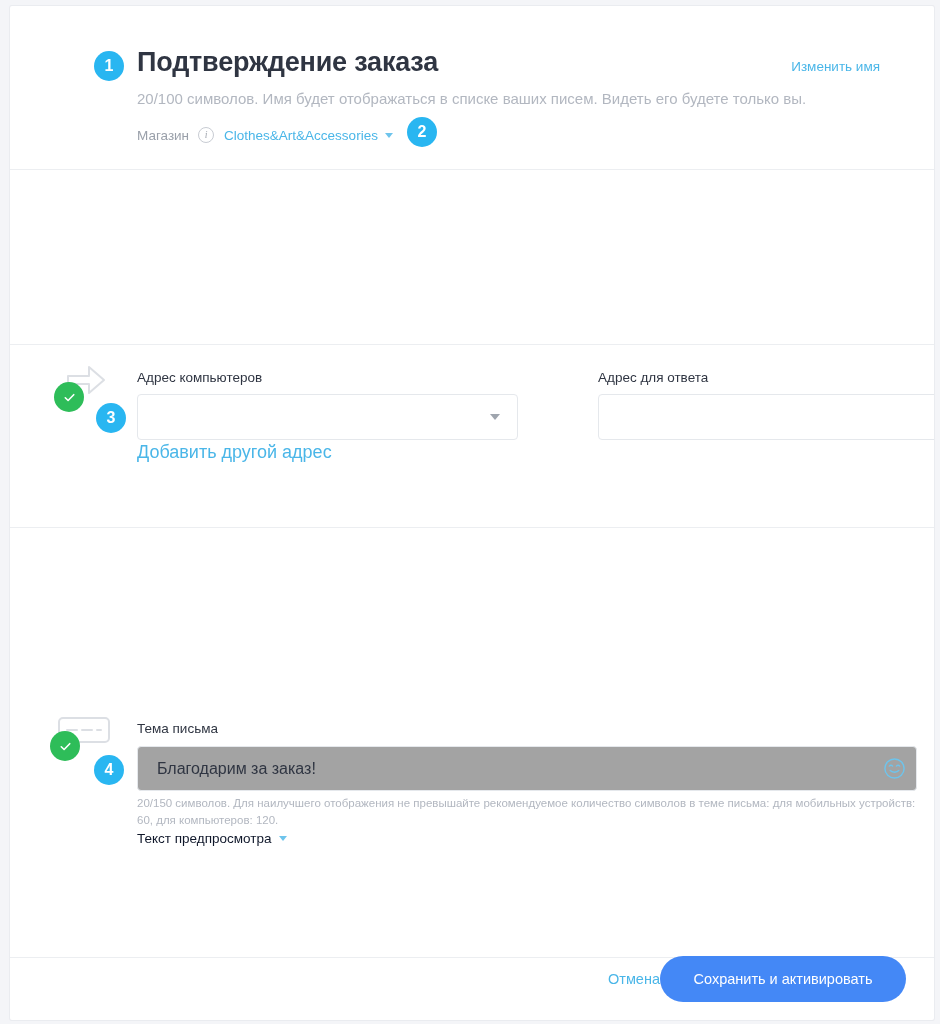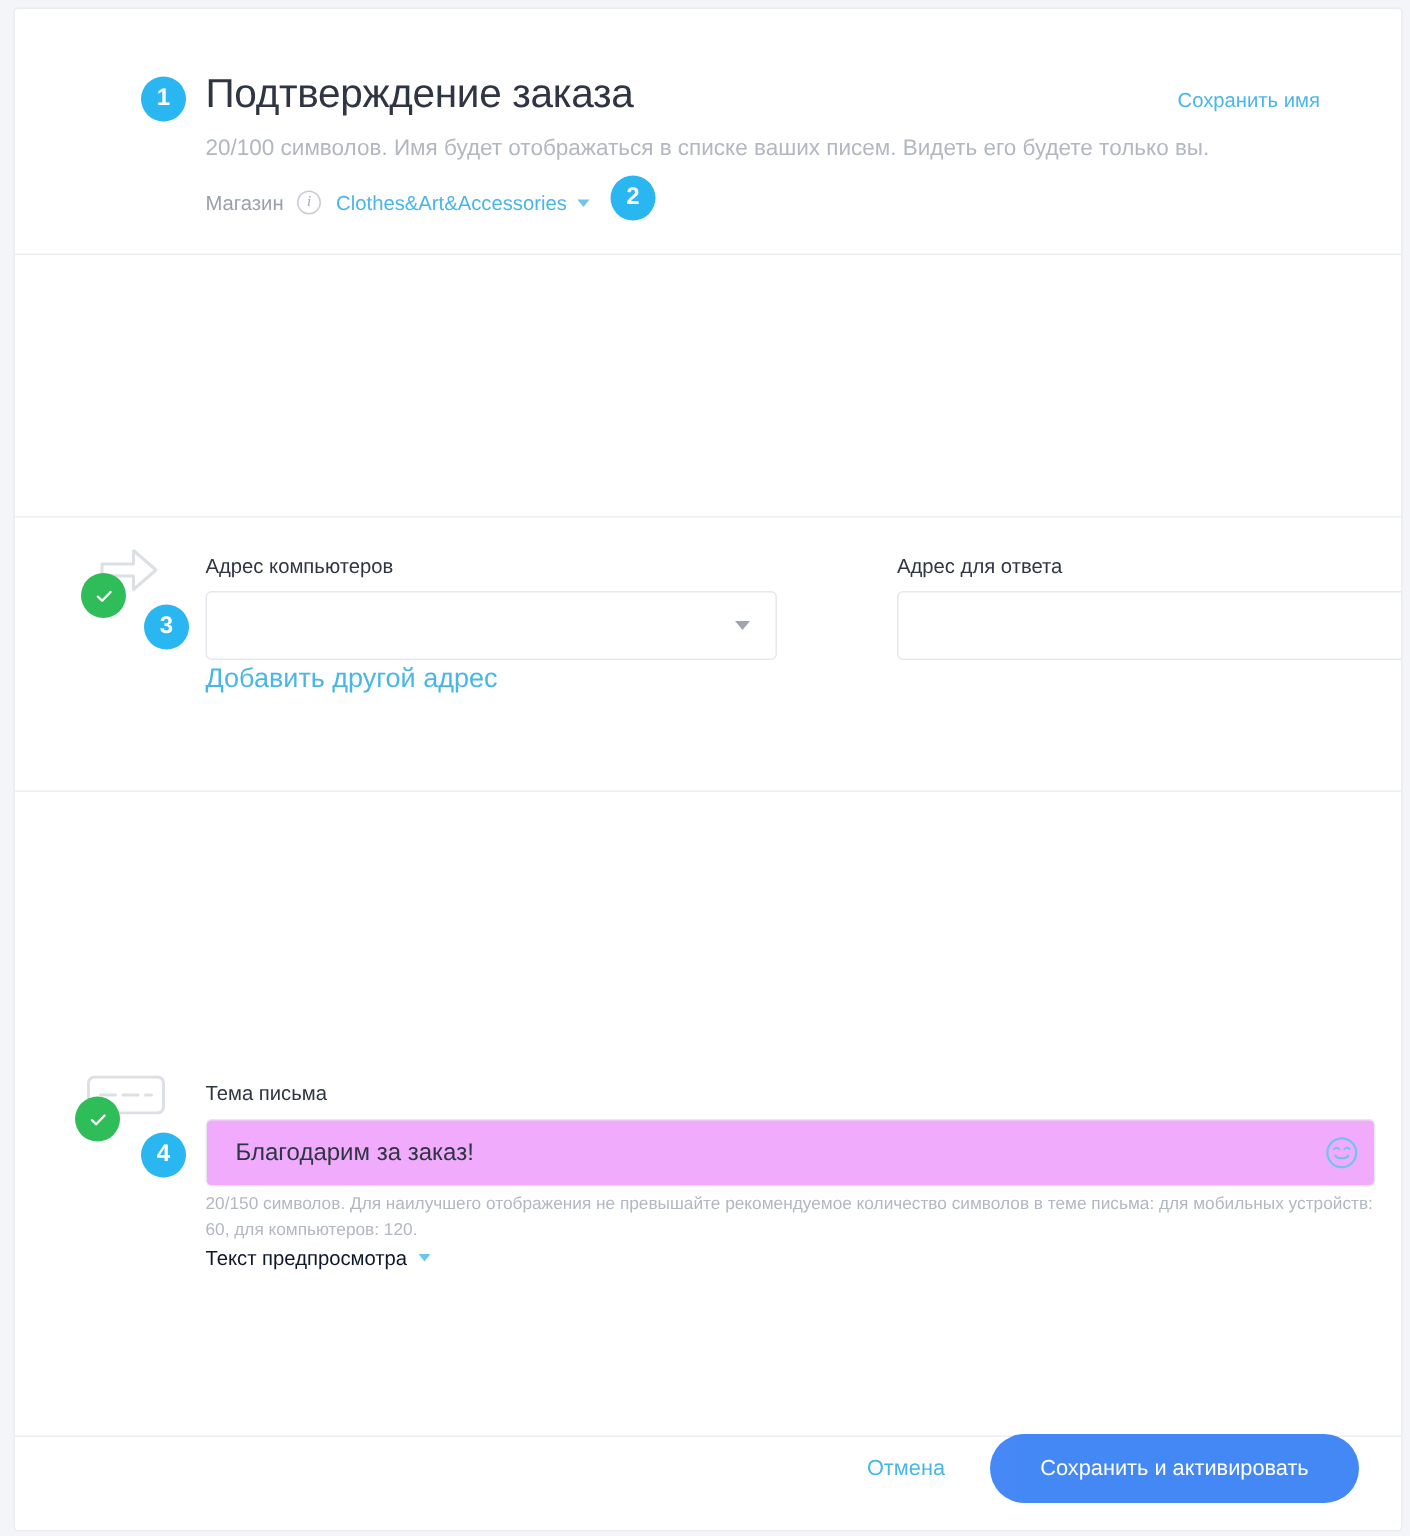--- a/index.html
+++ b/index.html
@@ -73,21 +73,21 @@
   
   .sec-title { height: 164px; }
 
   .badge-1 { left: 84px; top: 45px; }
 
   .page-title {
     position: absolute;
     left: 127px;
     top: 41px;
     font-size: 27px;
-    font-weight: normal;
+    font-weight: bold;
     color: #2f3542;
     letter-spacing: -0.2px;
   }
 
   .edit-name-link {
     position: absolute;
     right: 54px;
     top: 53px;
     font-size: 13.5px;
     color: #4ab6e8;
@@ -243,21 +243,21 @@
   }
 
   .subject-input-wrap {
     position: absolute;
     left: 127px;
     top: 401px;
     width: 780px;
     height: 45px;
     border: 1px solid #e5e8ec;
     border-radius: 4px;
-    background: #f0abfc;
+    background: #a3a3a3;
     display: flex;
     align-items: center;
   }
   .subject-input-wrap .txt {
     padding-left: 19px;
     font-size: 16px;
     color: #2f3542;
     flex: 1;
     border: none;
     outline: none;
@@ -304,21 +304,20 @@
   .footer {
     position: absolute;
     left: 0;
     bottom: 0;
     width: 924px;
     height: 82px;
     display: flex;
     align-items: center;
     justify-content: flex-end;
     padding-right: 28px;
-    gap: 30px;
   }
   .cancel-link {
     font-size: 14.5px;
     color: #4ab6e8;
     cursor: pointer;
     background: none;
     border: none;
     font-family: inherit;
   }
   .save-btn {
@@ -339,21 +338,21 @@
 
 <div class="page">
   <div class="card">
 
     <div class="section sec-title">
 
       <div class="badge badge-1">1</div>
 
       <div class="page-title">Подтверждение заказа</div>
 
-      <div class="edit-name-link">Сохранить имя</div>
+      <div class="edit-name-link">Изменить имя</div>
 
       <div class="title-hint">20/100 символов. Имя будет отображаться в списке ваших писем. Видеть его будете только вы.</div>
 
       <div class="store-row">
         <span class="store-label">Магазин</span>
         <span class="info-icon">i</span>
         <span class="store-value">Clothes&amp;Art&amp;Accessories</span>
         <span class="caret-sm"></span>
       </div>
 

